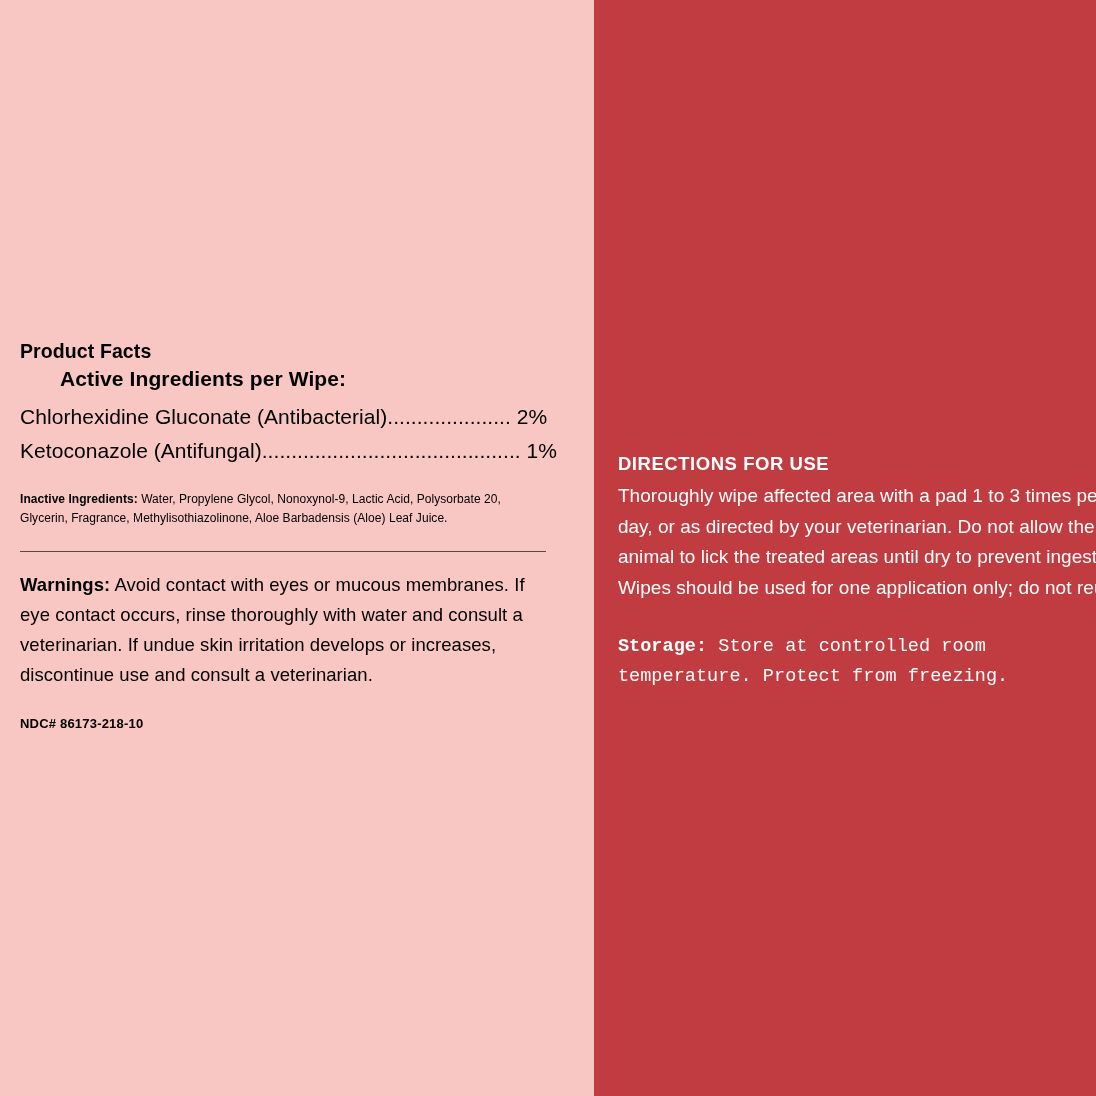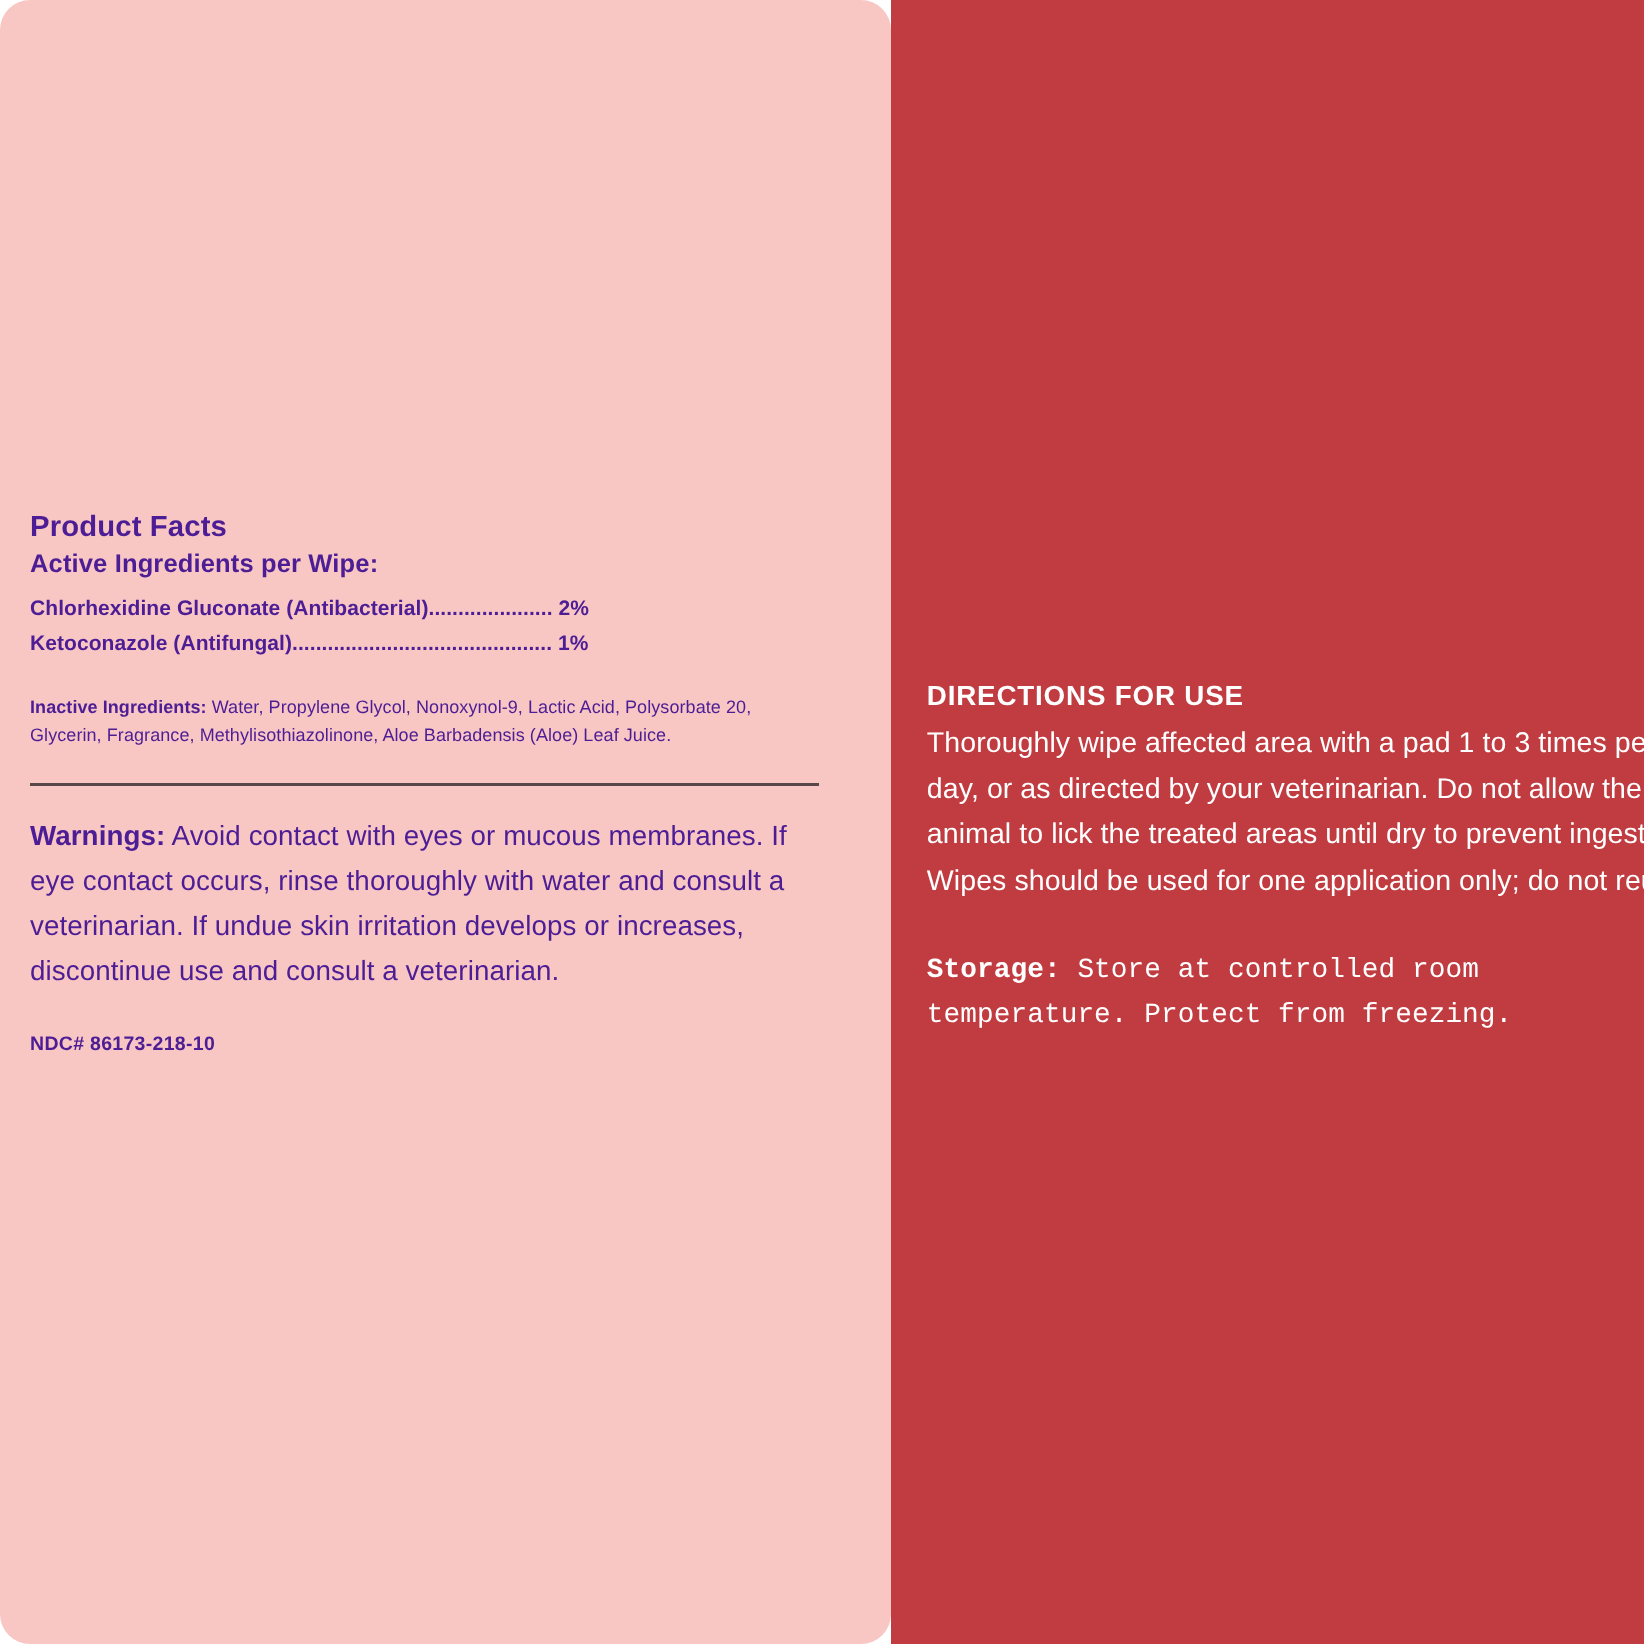--- a/index.html
+++ b/index.html
@@ -12,53 +12,52 @@
     display: flex;
     overflow: hidden;
   }
 
   
   .left-panel {
     width: 647px;
     height: 1096px;
     background: #f8c6c3;
     position: relative;
-    color: #4c1d95;
-    border-radius: 20px;
+    color: #000000;
   }
   .left-inner {
     position: absolute;
     left: 20px;
     top: 338px;
     width: 520px;
   }
 
   .facts-title {
     font-size: 19.5px;
     font-weight: bold;
     letter-spacing: .1px;
     line-height: 1.35;
   }
   .facts-subtitle {
-    font-size: 17px;
+    font-size: 21px;
     font-weight: bold;
     letter-spacing: .1px;
     line-height: 1.35;
     margin-top: 1px;
+    margin-left: 40px;
   }
 
   .active-list {
     margin-top: 6px;
   }
   .active-row {
-    font-size: 14px;
+    font-size: 21px;
     line-height: 1.62;
     letter-spacing: .05px;
     white-space: nowrap;
-    font-weight: bold;
   }
 
   .inactive-block {
     margin-top: 22px;
     font-size: 12px;
     line-height: 1.62;
     letter-spacing: .05px;
     width: 516px;
   }
   .inactive-block b { font-weight: bold; }

